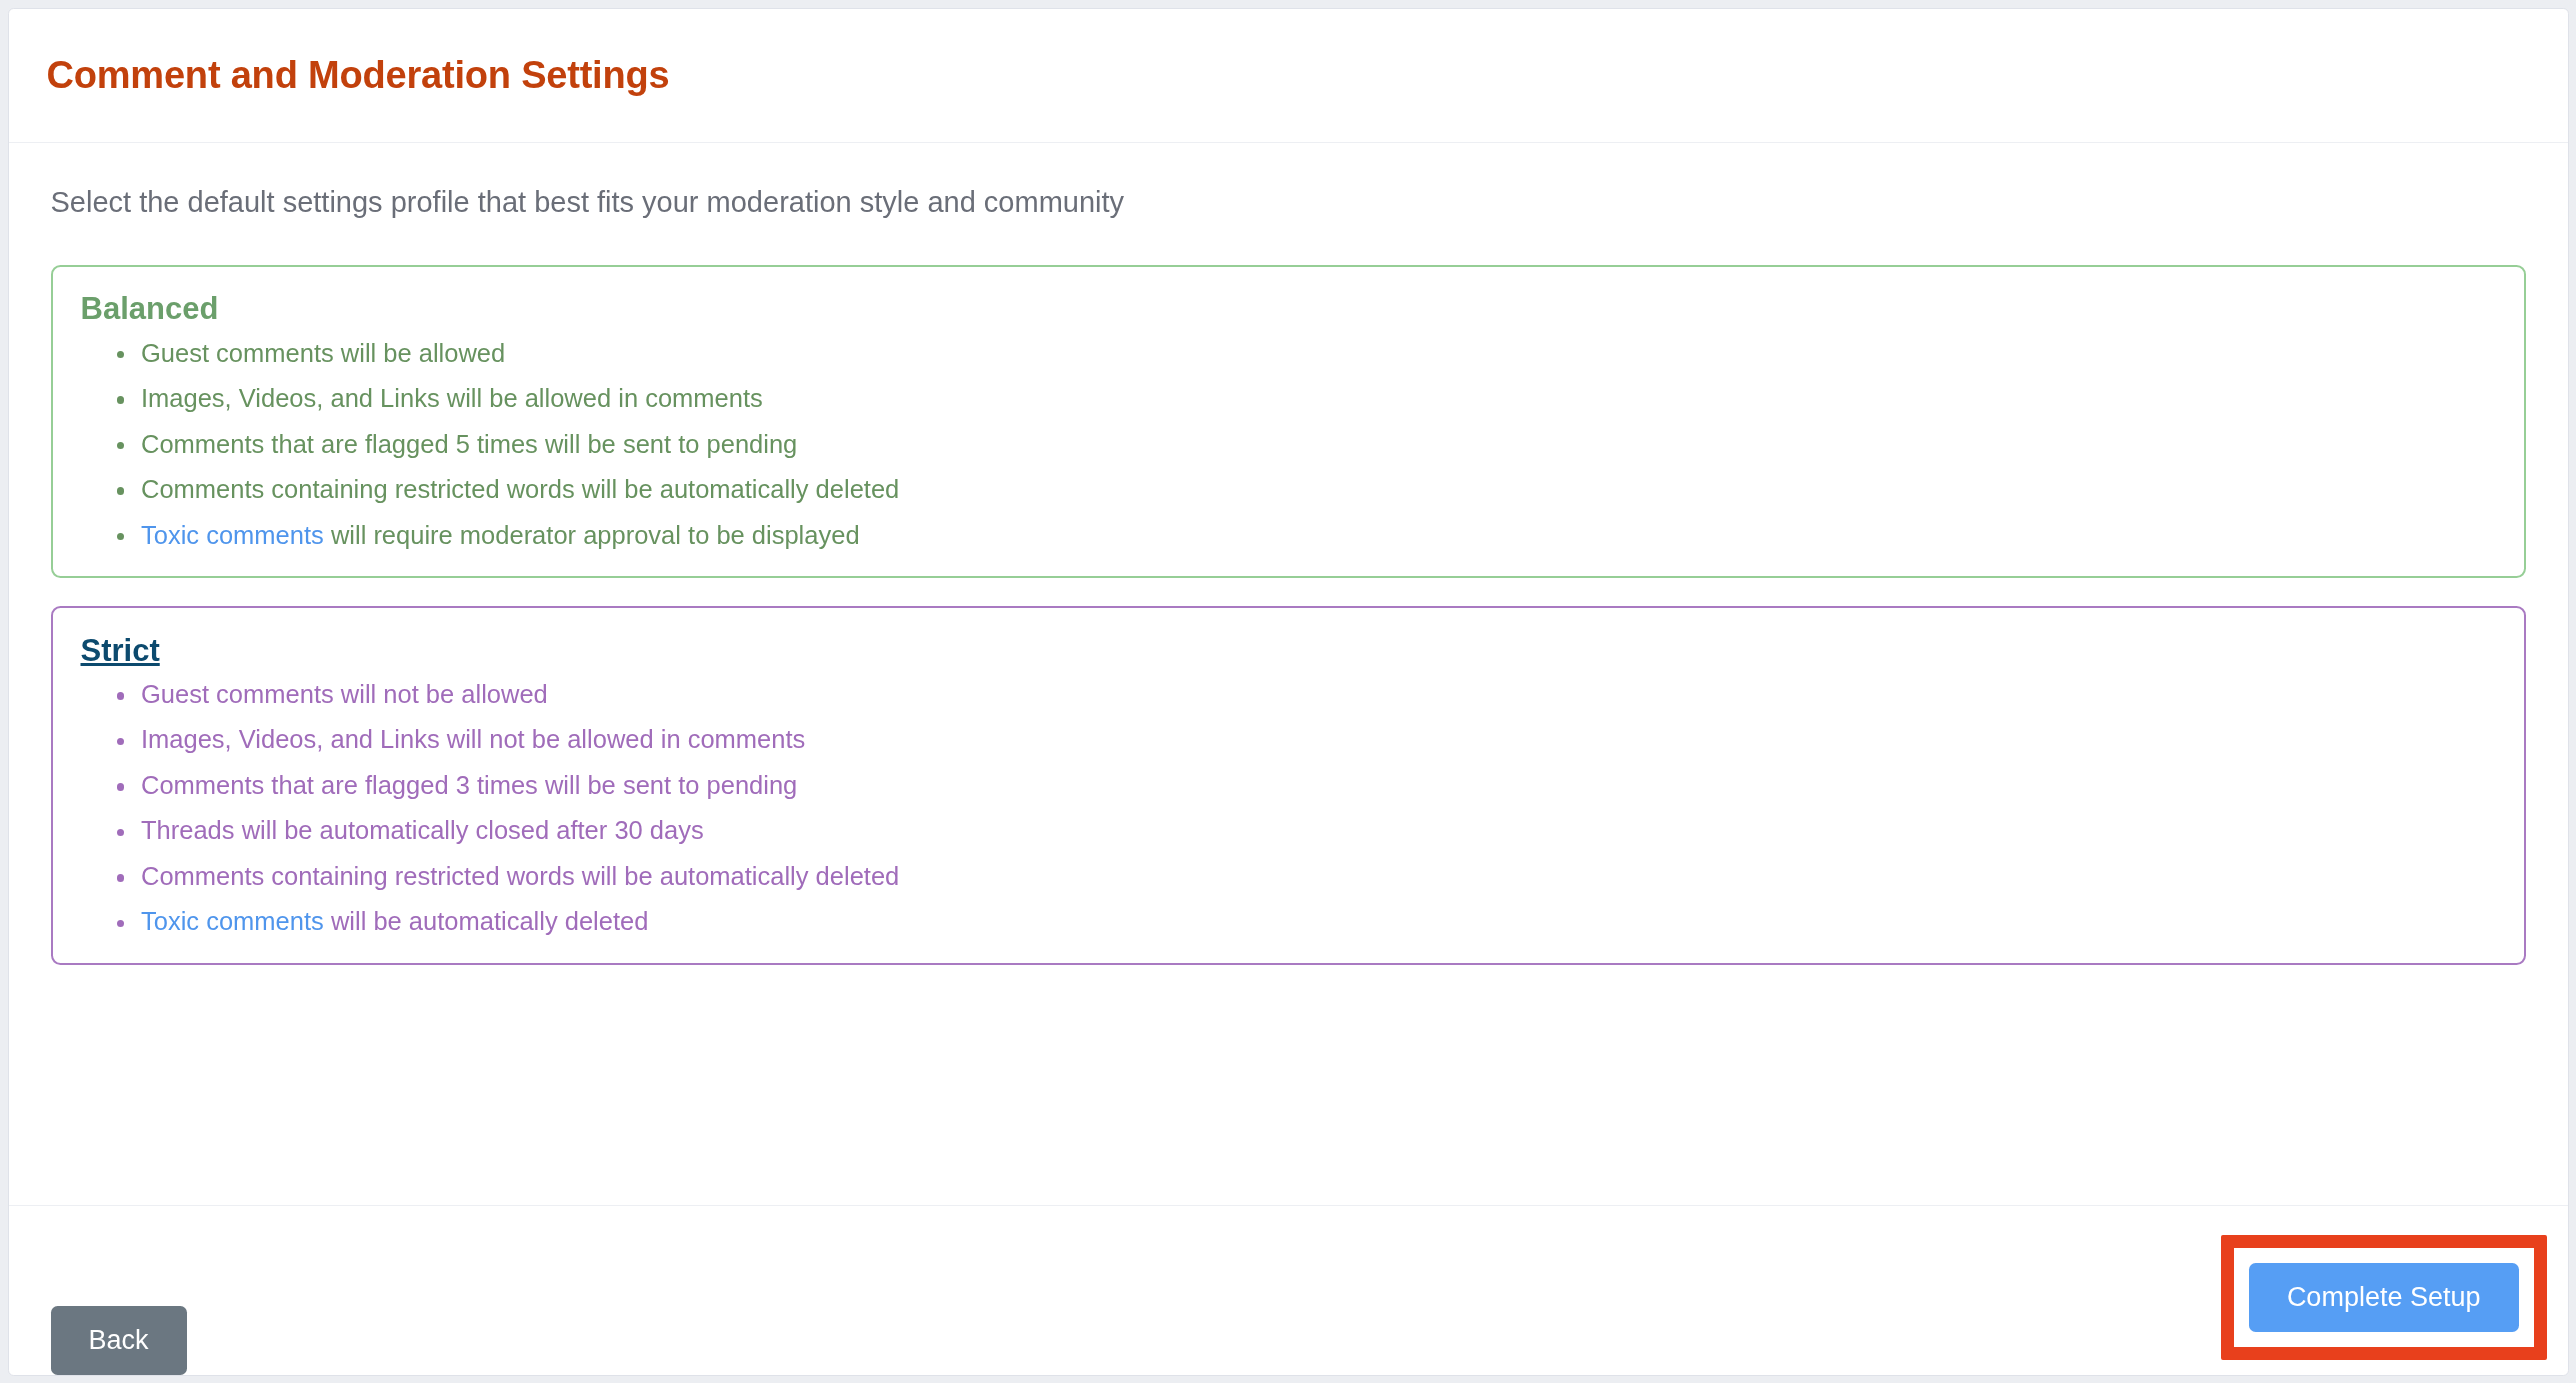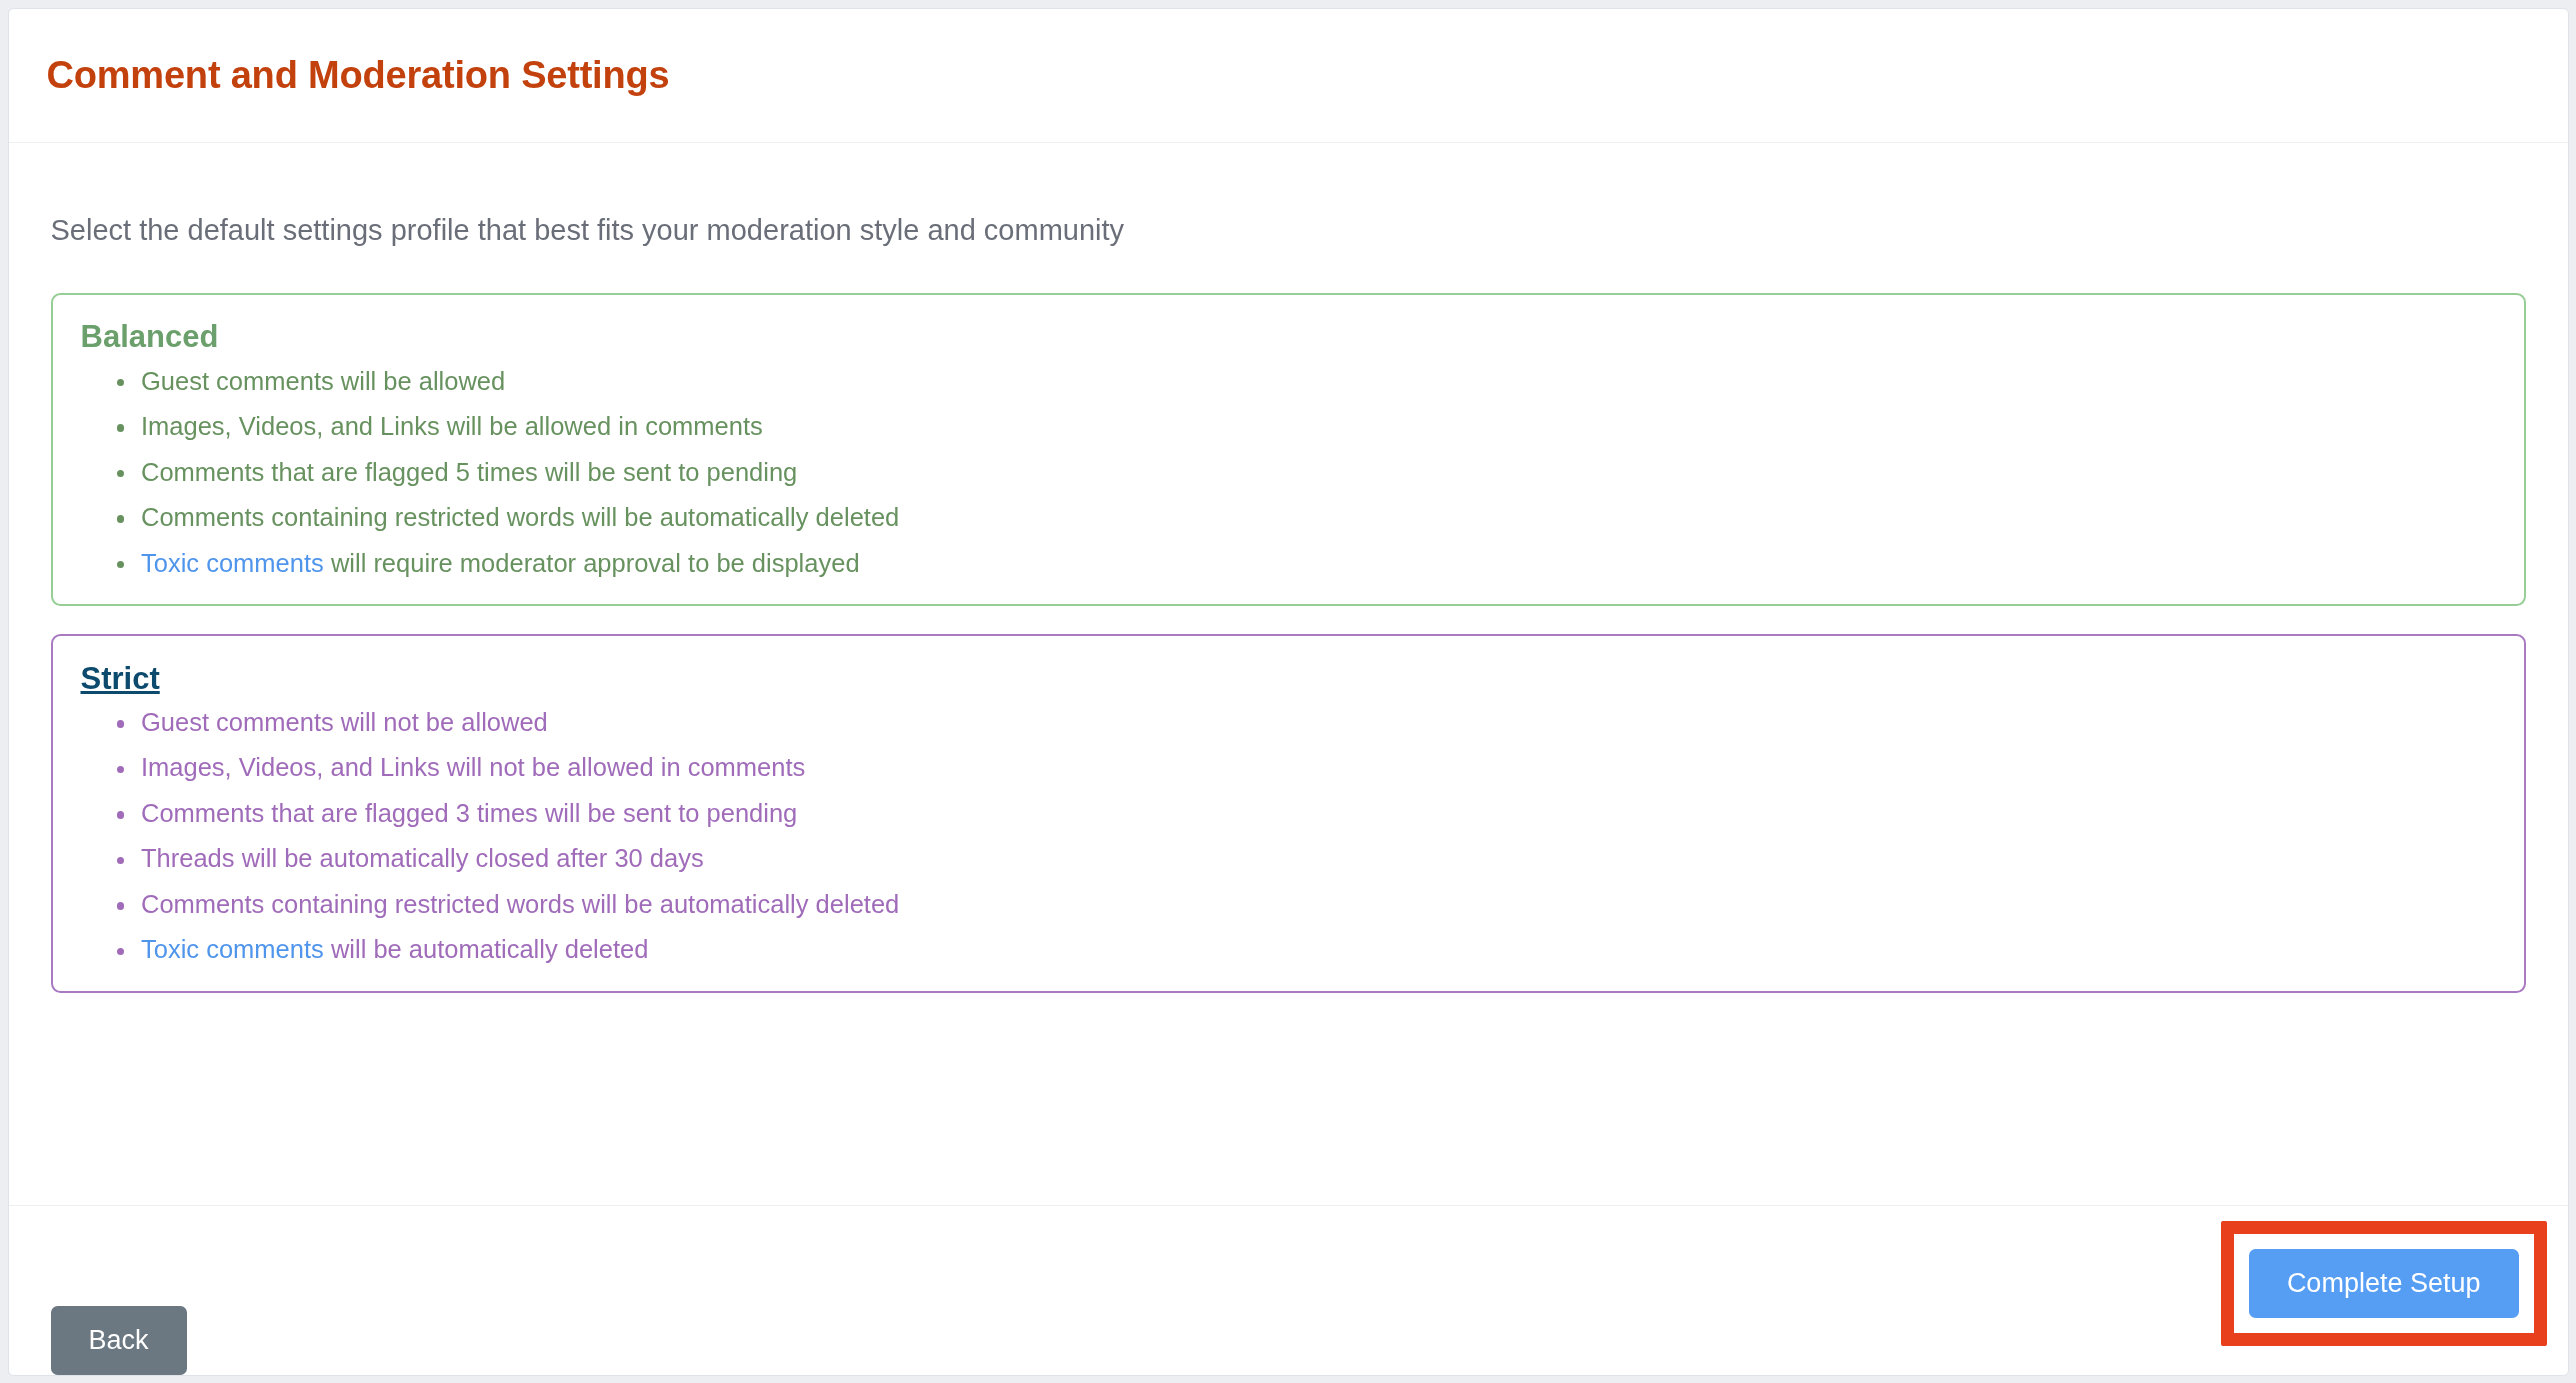--- a/index.html
+++ b/index.html
@@ -41,21 +41,20 @@
     font-size: 38px;
     font-weight: bold;
     color: #c2410c;
     letter-spacing: -0.2px;
   }
 
   
   .panel-body {
     flex: 1 1 auto;
     padding: 38px 42px 0 42px;
-    margin-top: 28px;
   }
   .intro-line {
     font-size: 29px;
     color: #6a6e78;
     line-height: 1.46;
     margin: 0 0 1.9px 0;
   }
   .intro-line.accent {
     color: #4f95ec;
     font-weight: bold;
@@ -148,21 +147,21 @@
     padding: 21px 38px;
   }
   .btn-complete {
     background: #569ef4;
     padding: 21px 38px;
   }
 
   .highlight-box {
     position: absolute;
     right: 21px;
-    top: 15px;
+    top: 29px;
     padding: 15px;
     border: 13.2px solid #e8401c;
     background: #ffffff;
     border-radius: 1.9px;
     display: inline-flex;
   }
 </style>
 </head>
 <body>
 

